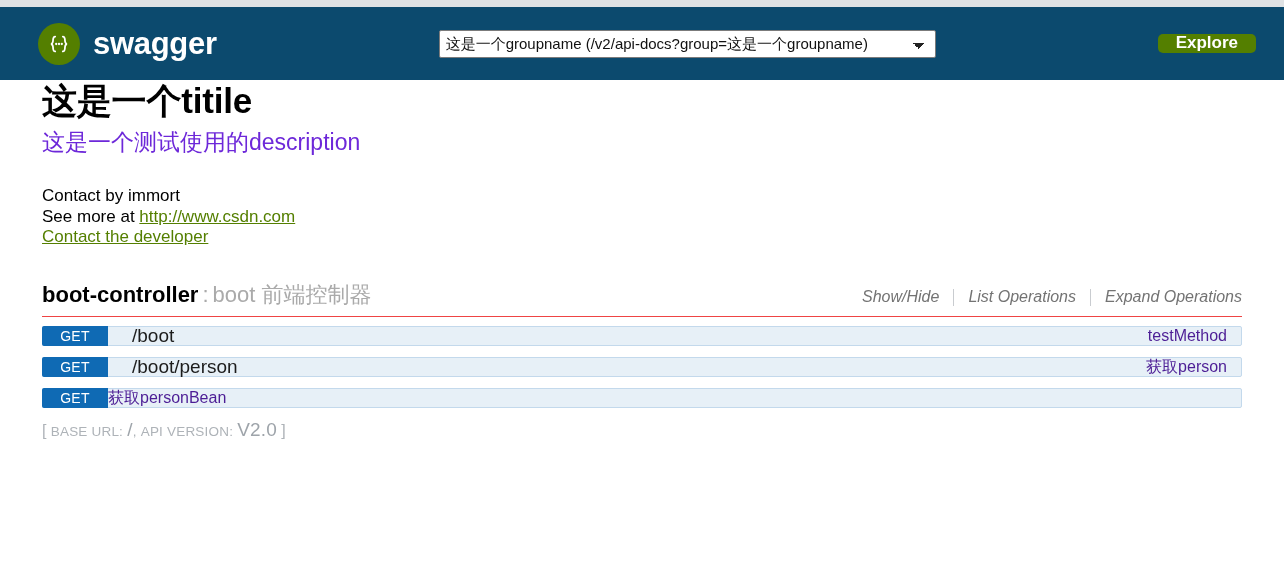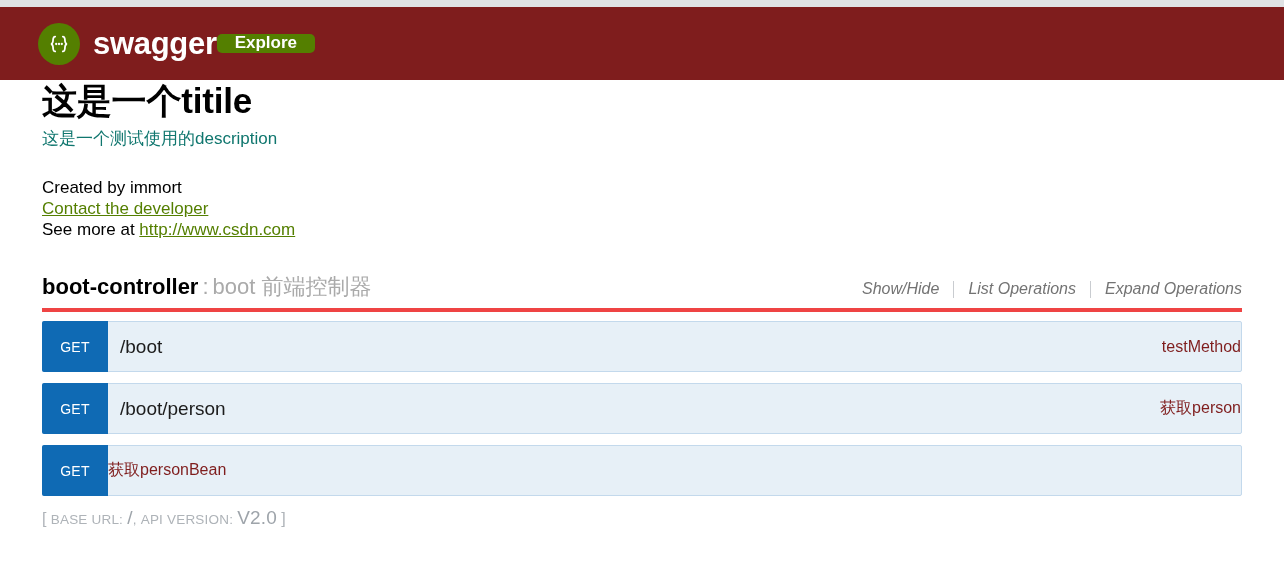--- a/index.html
+++ b/index.html
@@ -19,21 +19,21 @@
   
   .top-strip {
     height: 7px;
     background: #dfe2e4;
     width: 100%;
   }
 
   
   .swagger-header {
     height: 73px;
-    background: #7f1d1d;
+    background: #0c4a6e;
     display: flex;
     align-items: center;
     padding: 0 28px 0 38px;
     position: relative;
   }
   .brand {
     display: flex;
     align-items: center;
     gap: 13px;
     flex: 0 0 auto;
@@ -106,22 +106,22 @@
   .info-block { }
   .api-title {
     font-size: 35px;
     font-weight: bold;
     color: #000000;
     margin: 0 0 6px 0;
     line-height: 1.2;
     letter-spacing: -0.2px;
   }
   .api-description {
-    font-size: 17px;
-    color: #0f766e;
+    font-size: 23px;
+    color: #6d28d9;
     margin: 0;
     line-height: 1.3;
   }
   .meta-block {
     margin-top: 28px;
     font-size: 17px;
     color: #000000;
     line-height: 1.22;
   }
   .meta-line { white-space: nowrap; }
@@ -132,21 +132,21 @@
 
   
   .resource {
     margin-top: 32px;
   }
   .resource-head {
     display: flex;
     align-items: baseline;
     justify-content: space-between;
     padding-bottom: 6px;
-    border-bottom: 4px solid #ef4444;
+    border-bottom: 1px solid #ef4444;
   }
   .resource-title {
     font-size: 22px;
     font-weight: bold;
     color: #000000;
     white-space: nowrap;
   }
   .resource-title .sep {
     color: #aaaaaa;
     font-weight: normal;
@@ -179,50 +179,51 @@
   }
 
   
   .op-list { margin-top: 9px; }
   .operation {
     display: flex;
     align-items: stretch;
     background: #e7f0f7;
     border: 1px solid #c3d9ec;
     border-radius: 2px;
-    height: 51px;
+    height: 20px;
     margin-bottom: 11px;
   }
   .op-method {
     flex: 0 0 66px;
     background: #0f6ab4;
     color: #ffffff;
     font-size: 14px;
     font-weight: normal;
     display: flex;
     align-items: center;
     justify-content: center;
     margin: -1px 0 -1px -1px;
     border-radius: 2px 0 0 2px;
     letter-spacing: 0.3px;
   }
   .op-path {
     flex: 1 1 auto;
     display: flex;
     align-items: center;
-    padding-left: 12px;
+    padding-left: 24px;
     font-size: 19px;
     color: #1c1c1c;
   }
   .op-summary {
     flex: 0 0 auto;
     display: flex;
     align-items: center;
+    padding-right: 14px;
     font-size: 16px;
-    color: #7f1d1d;
+    color: #4c1d95;
   }
 
   
   .footer-info {
     margin-top: 8px;
     font-size: 14px;
     color: #aeb3b8;
     letter-spacing: 0.2px;
   }
   .footer-info .label { font-size: 13.5px; }
@@ -249,39 +250,44 @@
         <g fill="#ffffff">
           <circle cx="10.2" cy="13" r="1.15"></circle>
           <circle cx="13" cy="13" r="1.15"></circle>
           <circle cx="15.8" cy="13" r="1.15"></circle>
         </g>
       </svg>
     </span>
     <span class="brand-name">swagger</span>
   </div>
 
+  <div class="header-middle">
+    <select class="api-select">
+      <option>这是一个groupname (/v2/api-docs?group=这是一个groupname)</option>
+    </select>
+  </div>
 
   <button class="explore-btn">Explore</button>
 </div>
 
 <div class="content">
 
   <div class="info-block">
     <h1 class="api-title">这是一个titile</h1>
     <p class="api-description">这是一个测试使用的description</p>
 
     <div class="meta-block">
       <div class="meta-line">
-        <span>Created by immort</span>
+        <span>Contact by immort</span>
+      </div>
+      <div class="meta-line">
+        <span>See more at </span><a class="meta-link" href="#">http://www.csdn.com</a>
       </div>
       <div class="meta-line">
         <a class="meta-link" href="#">Contact the developer</a>
-      </div>
-      <div class="meta-line">
-        <span>See more at </span><a class="meta-link" href="#">http://www.csdn.com</a>
       </div>
     </div>
   </div>
 
   <div class="resource">
     <div class="resource-head">
       <div class="resource-title">
         <span>boot-controller</span><span class="sep">:</span><span class="subtitle">boot 前端控制器</span>
       </div>
       <div class="resource-options">

